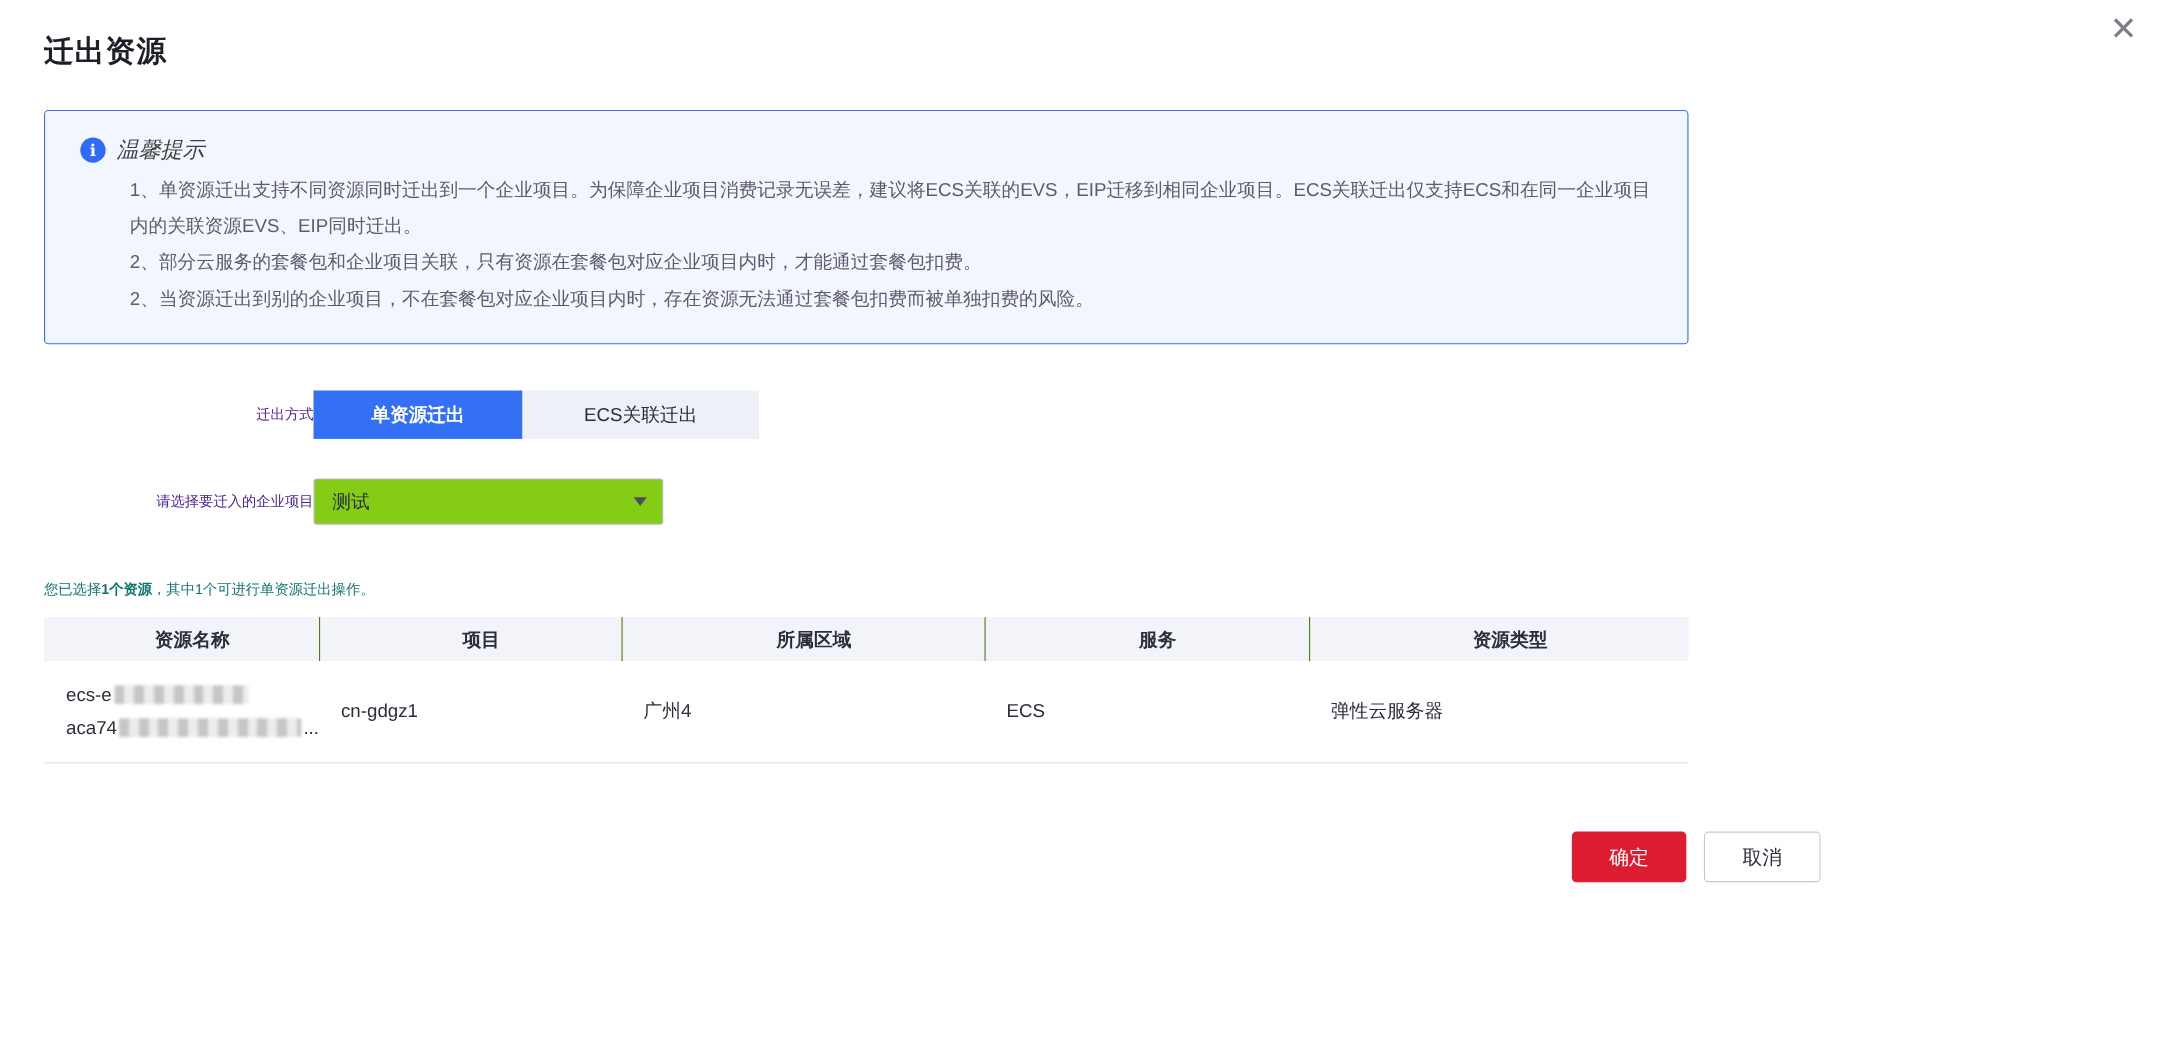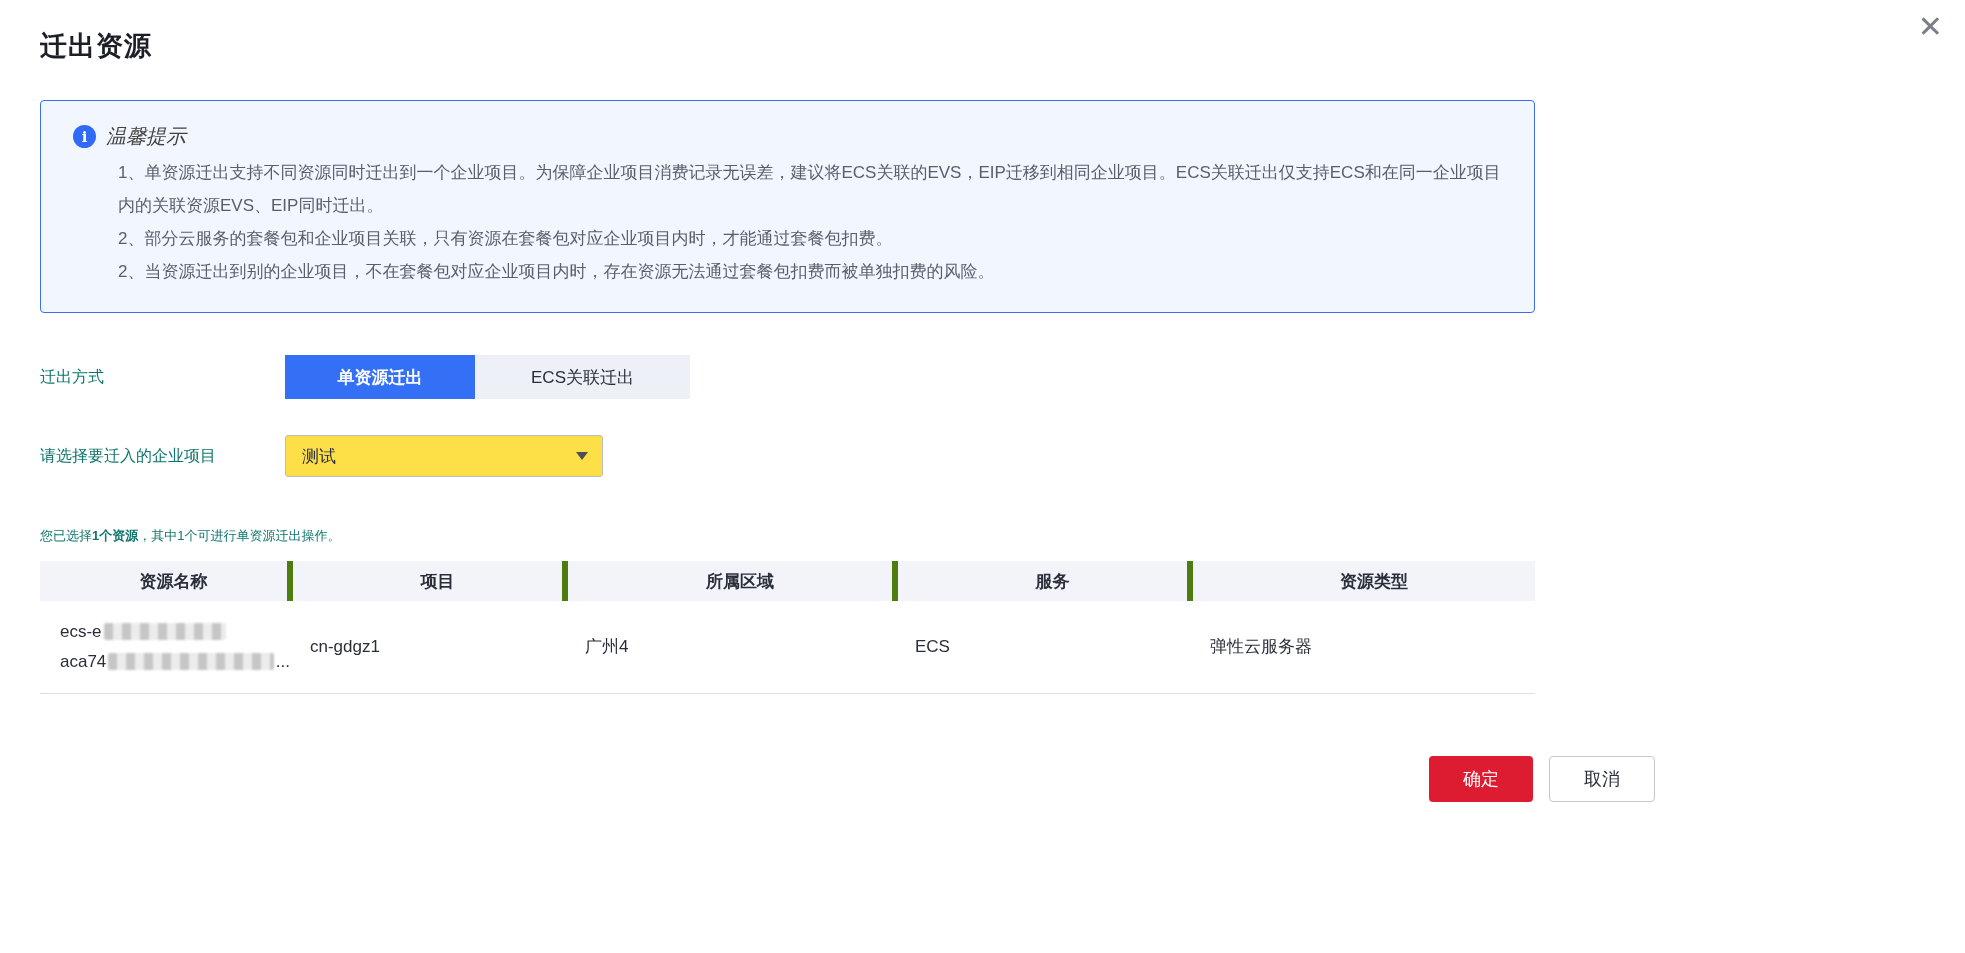--- a/index.html
+++ b/index.html
@@ -37,34 +37,34 @@
     font-size: 15px; font-weight: 700; font-family: "DejaVu Serif", serif;
   }
   .alert-title { font-size: 20px; color: #404040; font-style: italic; }
   .alert-body { margin-top: 6px; margin-left: 47px; }
   .alert-line { font-size: 17px; color: #595e6b; line-height: 33px; }
 
   
   .form-row { display: flex; align-items: center; width: 1495px; }
   .row-mode { margin-top: 42px; }
   .row-project { margin-top: 36px; }
-  .form-label { width: 245px; flex: none; font-size: 16px; color: #0f766e; }
+  .form-label { width: 245px; flex: none; font-size: 13px; color: #4c1d95; text-align: right; }
 
   .tabs { display: flex; }
   .tab {
     height: 44px; display: flex; align-items: center; justify-content: center;
     font-size: 17px; cursor: pointer;
   }
   .tab-selected { width: 190px; background: #3370f6; color: #ffffff; font-weight: 600; }
   .tab-unselected { width: 215px; background: #eef0f8; color: #2a2e39; }
 
   .select-box {
     width: 318px; height: 42px;
     border: 1px solid #b9bcc4; border-radius: 3px;
-    background: #fde047;
+    background: #84cc16;
     display: flex; align-items: center; justify-content: space-between;
     padding: 0 14px 0 16px; cursor: pointer;
   }
   .select-value { font-size: 17px; color: #252b3a; }
   .caret-down {
     width: 0; height: 0;
     border-left: 6px solid transparent;
     border-right: 6px solid transparent;
     border-top: 8px solid #4a4f59;
   }
@@ -78,21 +78,21 @@
   .res-table col.c1 { width: 250px; }
   .res-table col.c2 { width: 275px; }
   .res-table col.c3 { width: 330px; }
   .res-table col.c4 { width: 295px; }
   .res-table col.c5 { width: 345px; }
   .res-table th {
     background: #f2f4f9; height: 40px; text-align: center;
     font-size: 17px; font-weight: 700; color: #2a2e39;
     padding: 0 0 0 20px;
   }
-  .res-table th + th { border-left: 6px solid #4d7c0f; }
+  .res-table th + th { border-left: 1px solid #4d7c0f; }
   .res-table td {
     height: 92px; font-size: 17px; color: #2a2e39;
     padding: 0 0 0 20px; background: #ffffff;
     border-bottom: 1px solid #dde0e6; vertical-align: middle;
   }
   .name-line { display: flex; align-items: center; line-height: 30px; white-space: nowrap; }
   .redacted {
     display: inline-block; height: 17px; margin-left: 2px; border-radius: 2px;
     background:
       repeating-linear-gradient(90deg, #c6c6c6 0 9px, #ececec 9px 18px),

